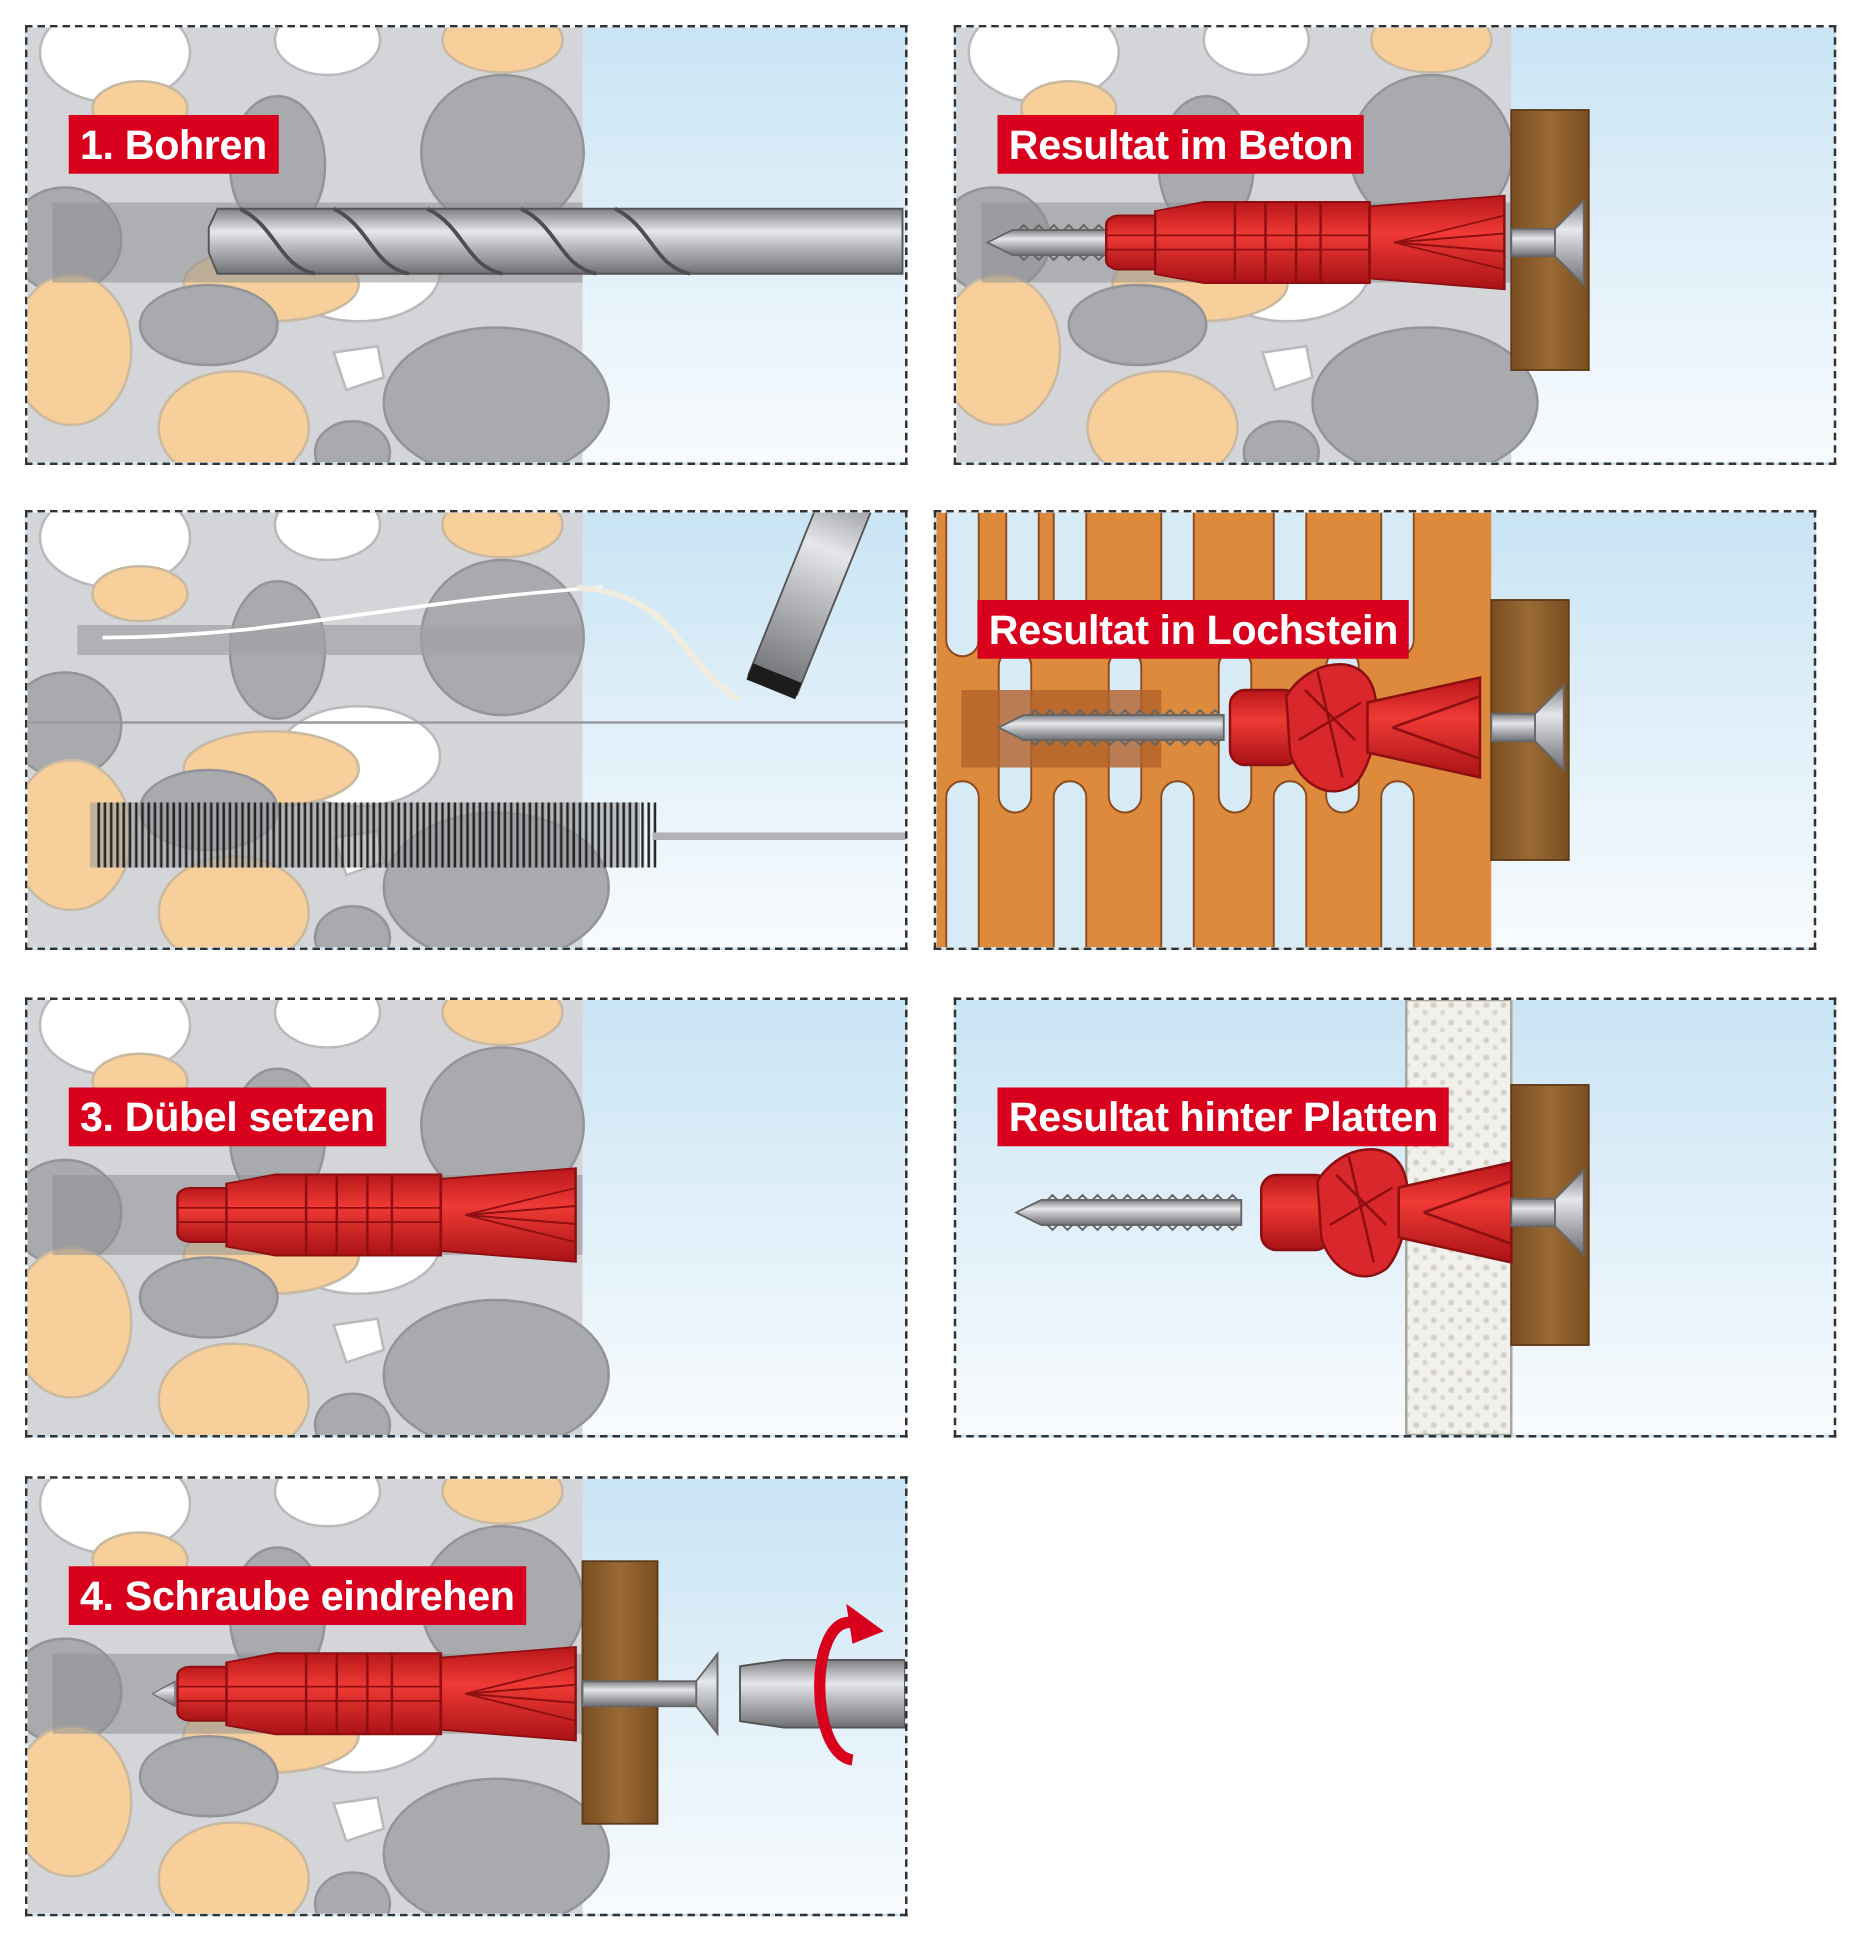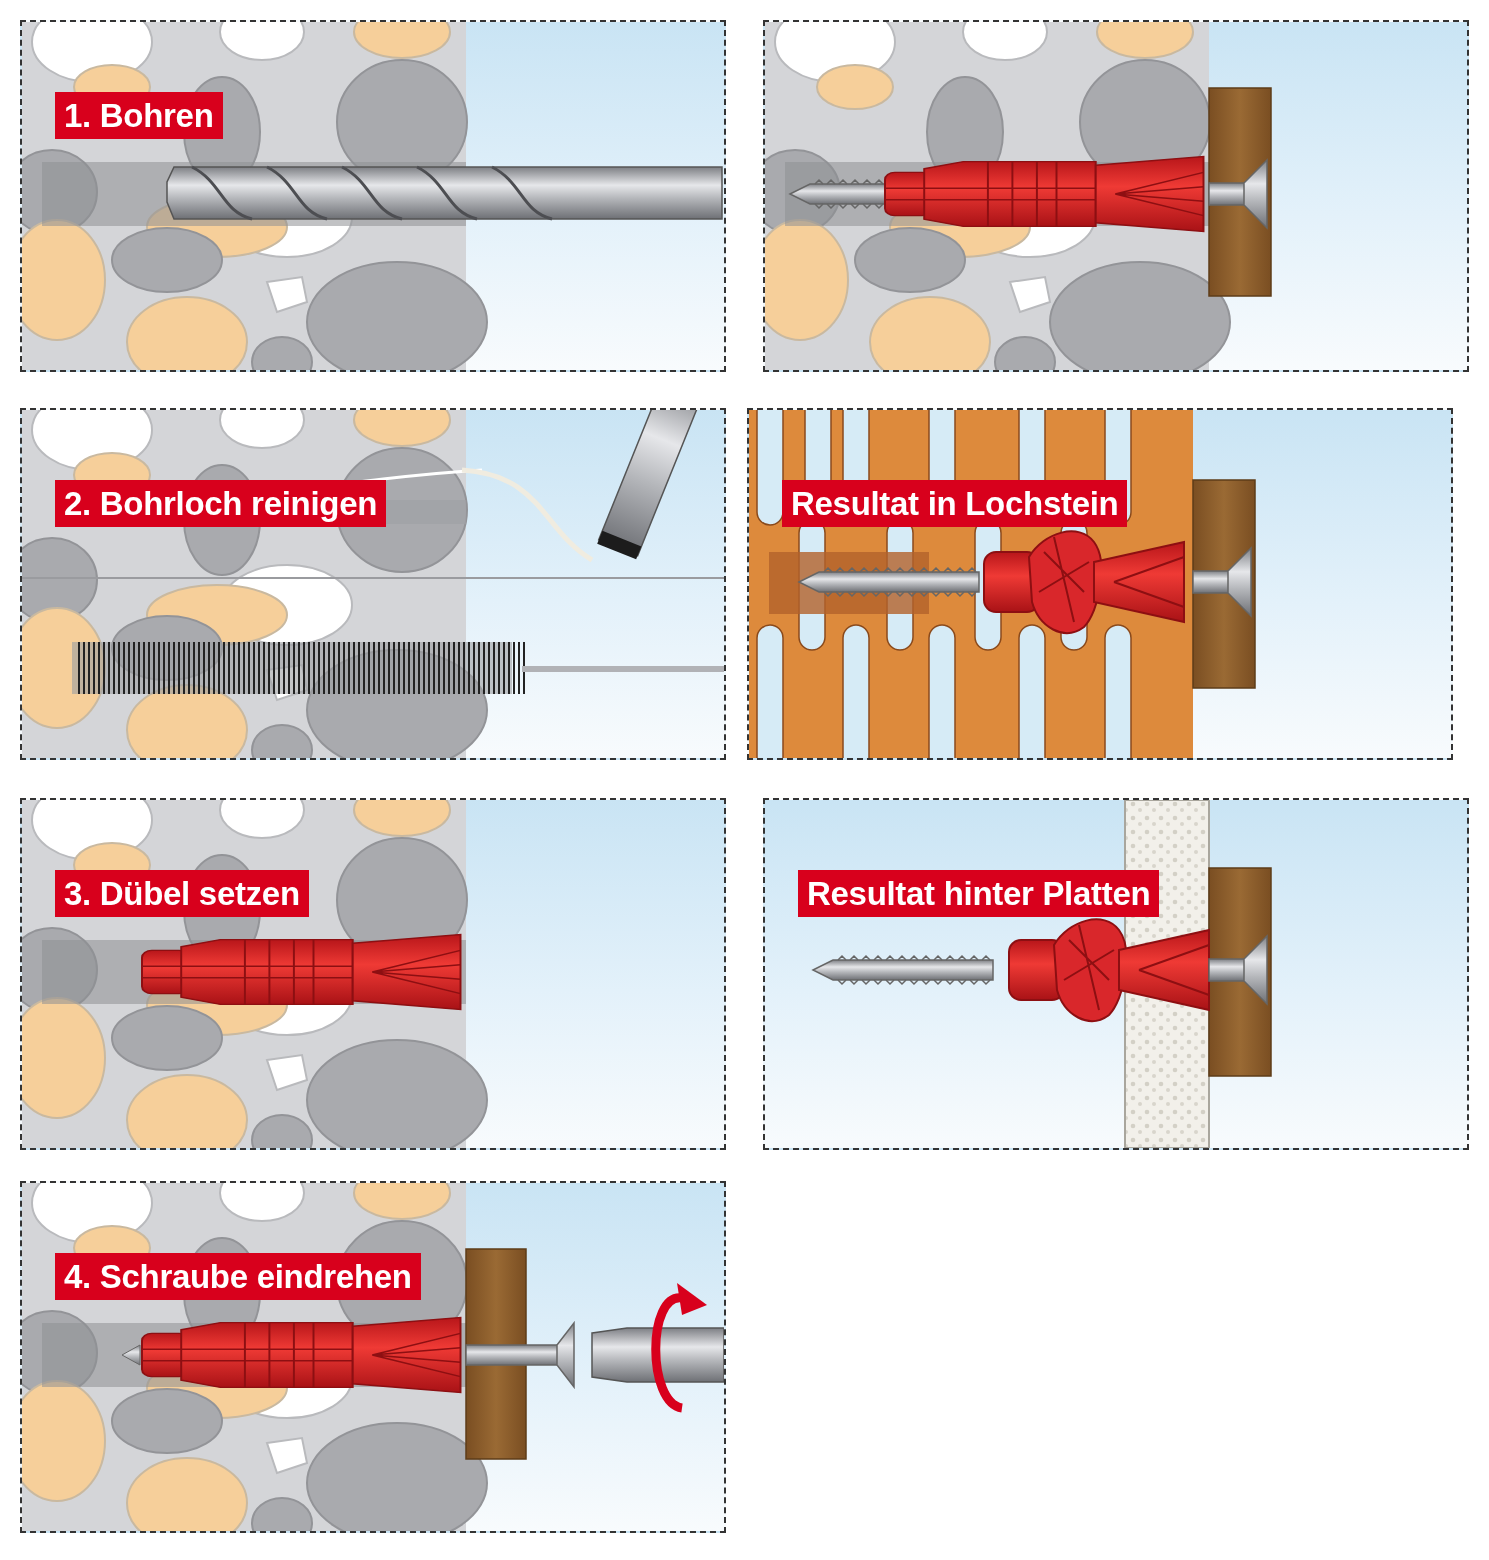--- a/index.html
+++ b/index.html
@@ -121,21 +121,20 @@
     <path d="M60 100 C200 100 300 70 460 60" stroke="#ffffff" stroke-width="3" fill="none"></path>
     <path d="M440 60 C520 65 520 120 570 150" stroke="#f0ece0" stroke-width="5" fill="none"></path>
     <g transform="rotate(22 640 80)">
       <rect x="600" y="-30" width="42" height="180" fill="url(#steelV)" stroke="#555" stroke-width="1.5"></rect>
       <rect x="600" y="140" width="42" height="14" fill="#1c1c1c"></rect>
     </g>
     <rect x="50" y="232" width="440" height="52" fill="#9d9ea2" opacity="0.6"></rect>
     <rect x="55" y="232" width="450" height="52" fill="url(#bristles)"></rect>
     <rect x="500" y="256" width="202" height="6" fill="#b1b2b6"></rect>
   </svg>
-  <div class="label">2. Bohrloch reinigen</div>
 </div>
 
 <div class="panel" style="left:20px;top:798px;">
   <svg class="art" viewBox="0 0 702 348">
     <use href="#concrete"></use>
     <rect x="20" y="140" width="424" height="64" fill="#8e8f93" opacity="0.55"></rect>
     <g transform="translate(120 172) scale(0.98 0.72)">
         <use href="#dowel"></use>
       </g>
   </svg>
@@ -168,20 +167,21 @@
     <g transform="translate(25 172)">
         <use href="#screwShaft"></use>
       </g>
     <g transform="translate(120 172) scale(0.98 0.72)">
         <use href="#dowel"></use>
       </g>
     <g transform="translate(444 172)">
         <use href="#screwHead"></use>
       </g>
   </svg>
+  <div class="label">Resultat im Beton</div>
 </div>
 
 <div class="panel" style="left:747px;top:408px;">
   <svg class="art" viewBox="0 0 702 348">
     <rect x="0" y="0" width="444" height="348" fill="#dd8a3c"></rect>
     <g fill="#d6ebf6" stroke="#8a4a1c" stroke-width="1.5">
       <rect x="8" y="-20" width="26" height="135" rx="13"></rect>
         <rect x="56" y="-20" width="26" height="135" rx="13"></rect>
       <rect x="94" y="-20" width="26" height="135" rx="13"></rect>
         <rect x="180" y="-20" width="26" height="135" rx="13"></rect>

